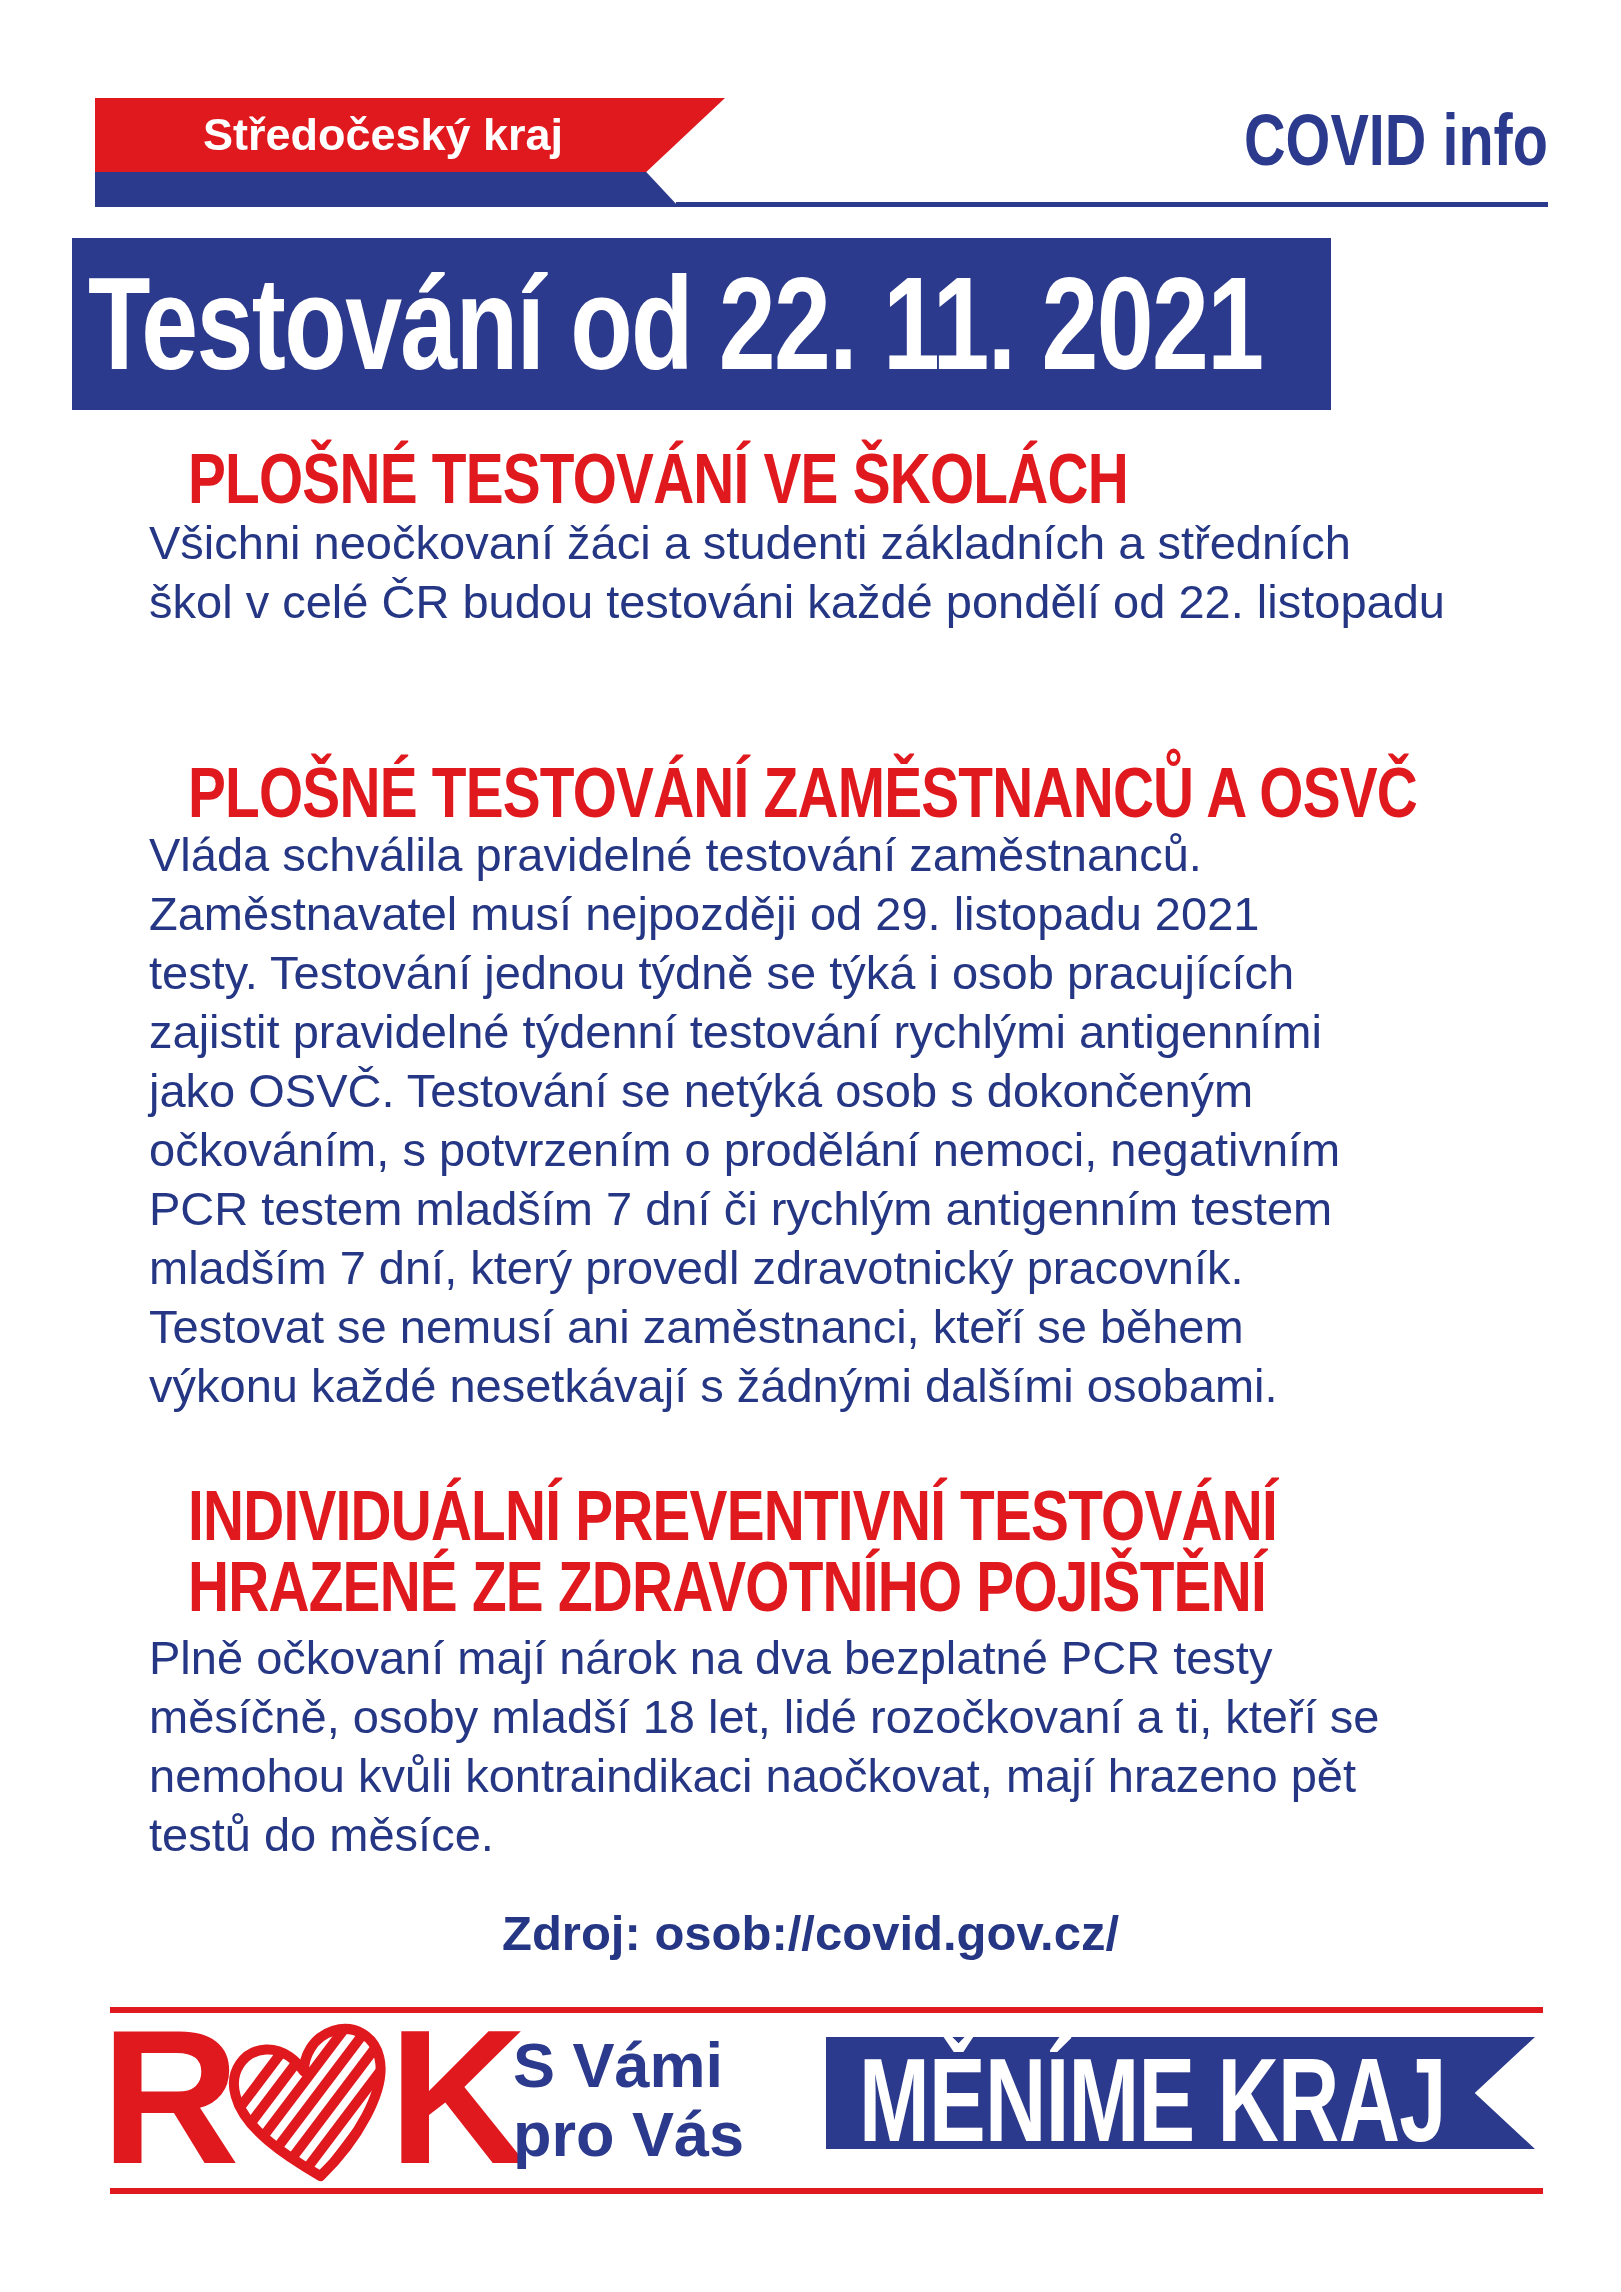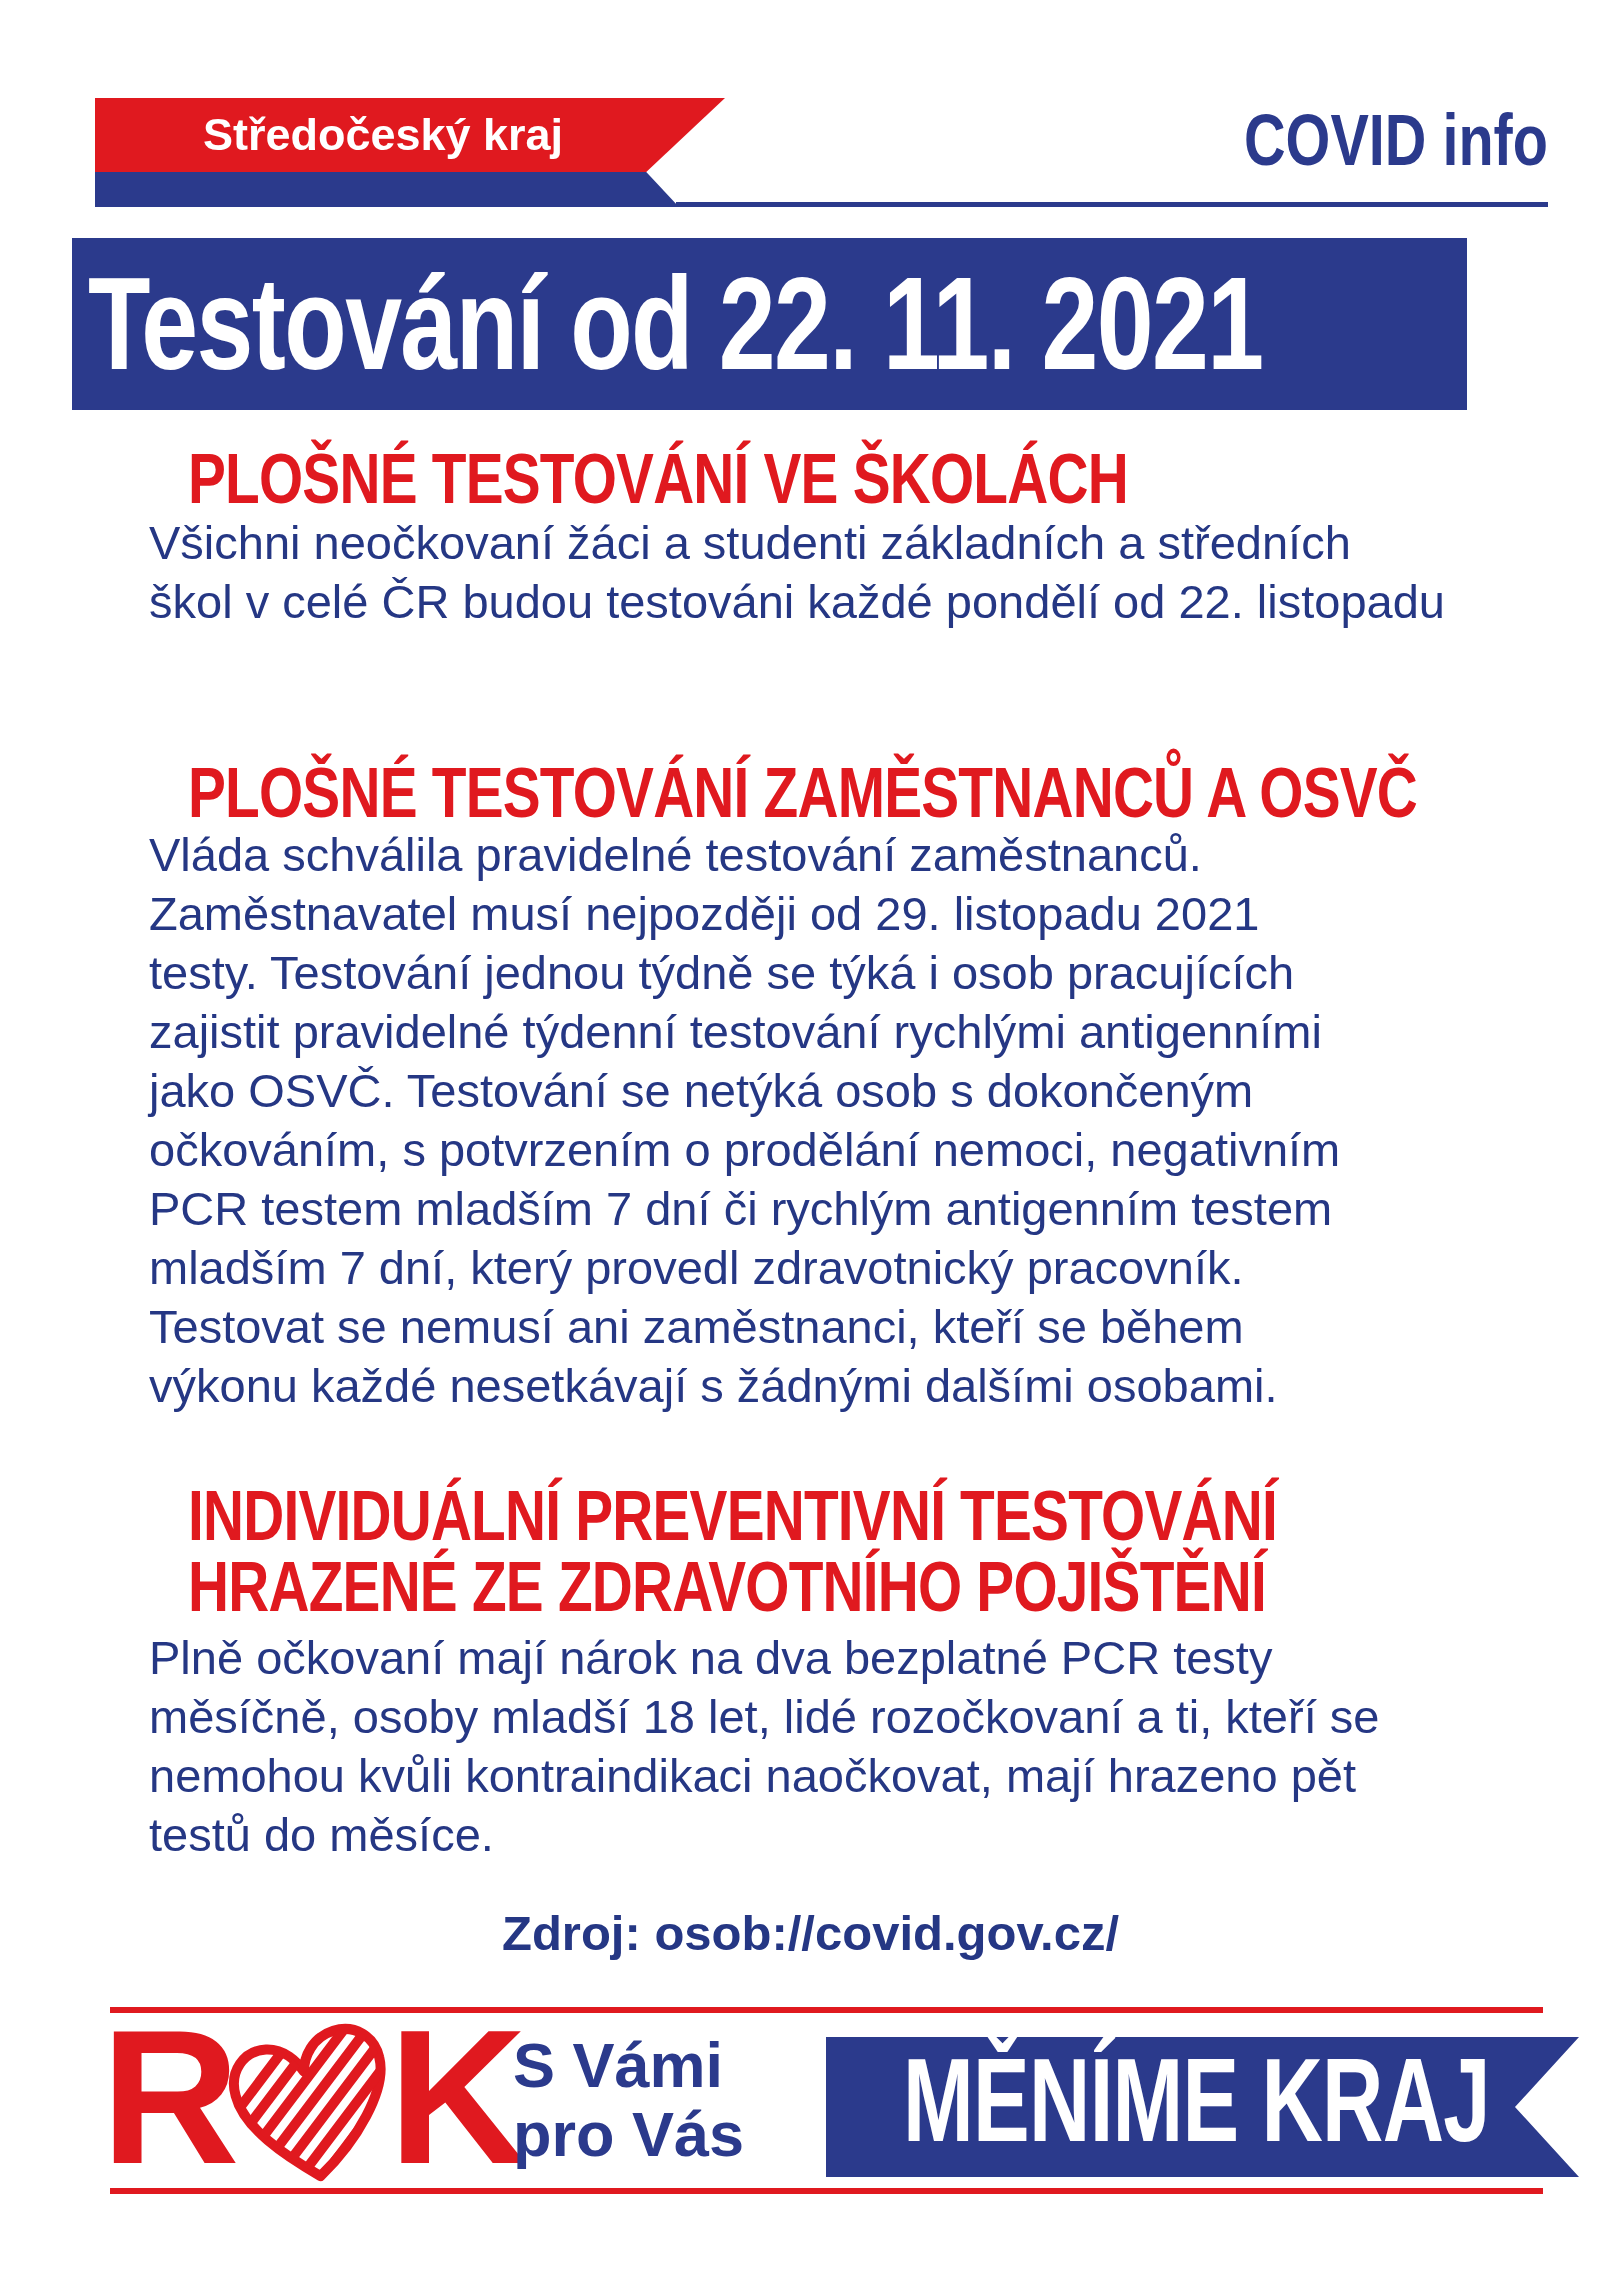--- a/index.html
+++ b/index.html
@@ -25,21 +25,21 @@
   }
   .header-rule { position:absolute; left:676px; top:202px; width:872px; height:4.9px; background:var(--navy); }
   .covid-info {
     position:absolute; right:73px; top:96px; color:var(--navy);
     font-weight:bold; font-size:72px; line-height:88px; white-space:nowrap;
   }
   .covid-info span { display:inline-block; transform:scaleX(0.8); transform-origin:100% 50%; }
 
   
   .title-banner {
-    position:absolute; left:72px; top:238px; width:1395px; height:172px;
+    position:absolute; left:72px; top:238px; width:1259px; height:172px;
     background:var(--navy); white-space:nowrap;
   }
   .title-banner span {
     display:inline-block; margin-left:15.7px; color:#fff; font-weight:bold;
     font-size:131px; line-height:172px; letter-spacing:-2px;
     transform:scaleX(0.78); transform-origin:0 50%;
   }
 
   
   .sec-heading {
@@ -72,24 +72,23 @@
   }
   .rok-letter { font-weight:bold; font-size:192px; line-height:169px; }
   .rok-heart { width:184px; height:173px; margin:0 -17.6px; position:relative; top:5.9px; }
 
   .tagline {
     position:absolute; left:513px; top:2031px; color:var(--navy);
     font-weight:bold; font-size:63px; line-height:69px; white-space:nowrap;
   }
 
   .flag {
-    position:absolute; left:826px; top:2037px; width:709px; height:140px;
+    position:absolute; left:826px; top:2037px; width:709px; height:112px;
     background:var(--navy); white-space:nowrap;
     clip-path:polygon(0 0, 100% 0, 91.5% 50%, 100% 100%, 0 100%);
-    padding-left:44px;
   }
   .flag span {
     display:inline-block; margin-left:33px; color:#fff; font-weight:bold;
     font-size:118px; line-height:127px; letter-spacing:-1px;
     transform:scaleX(0.72); transform-origin:0 50%;
   }
 </style>
 </head>
 <body>
 

